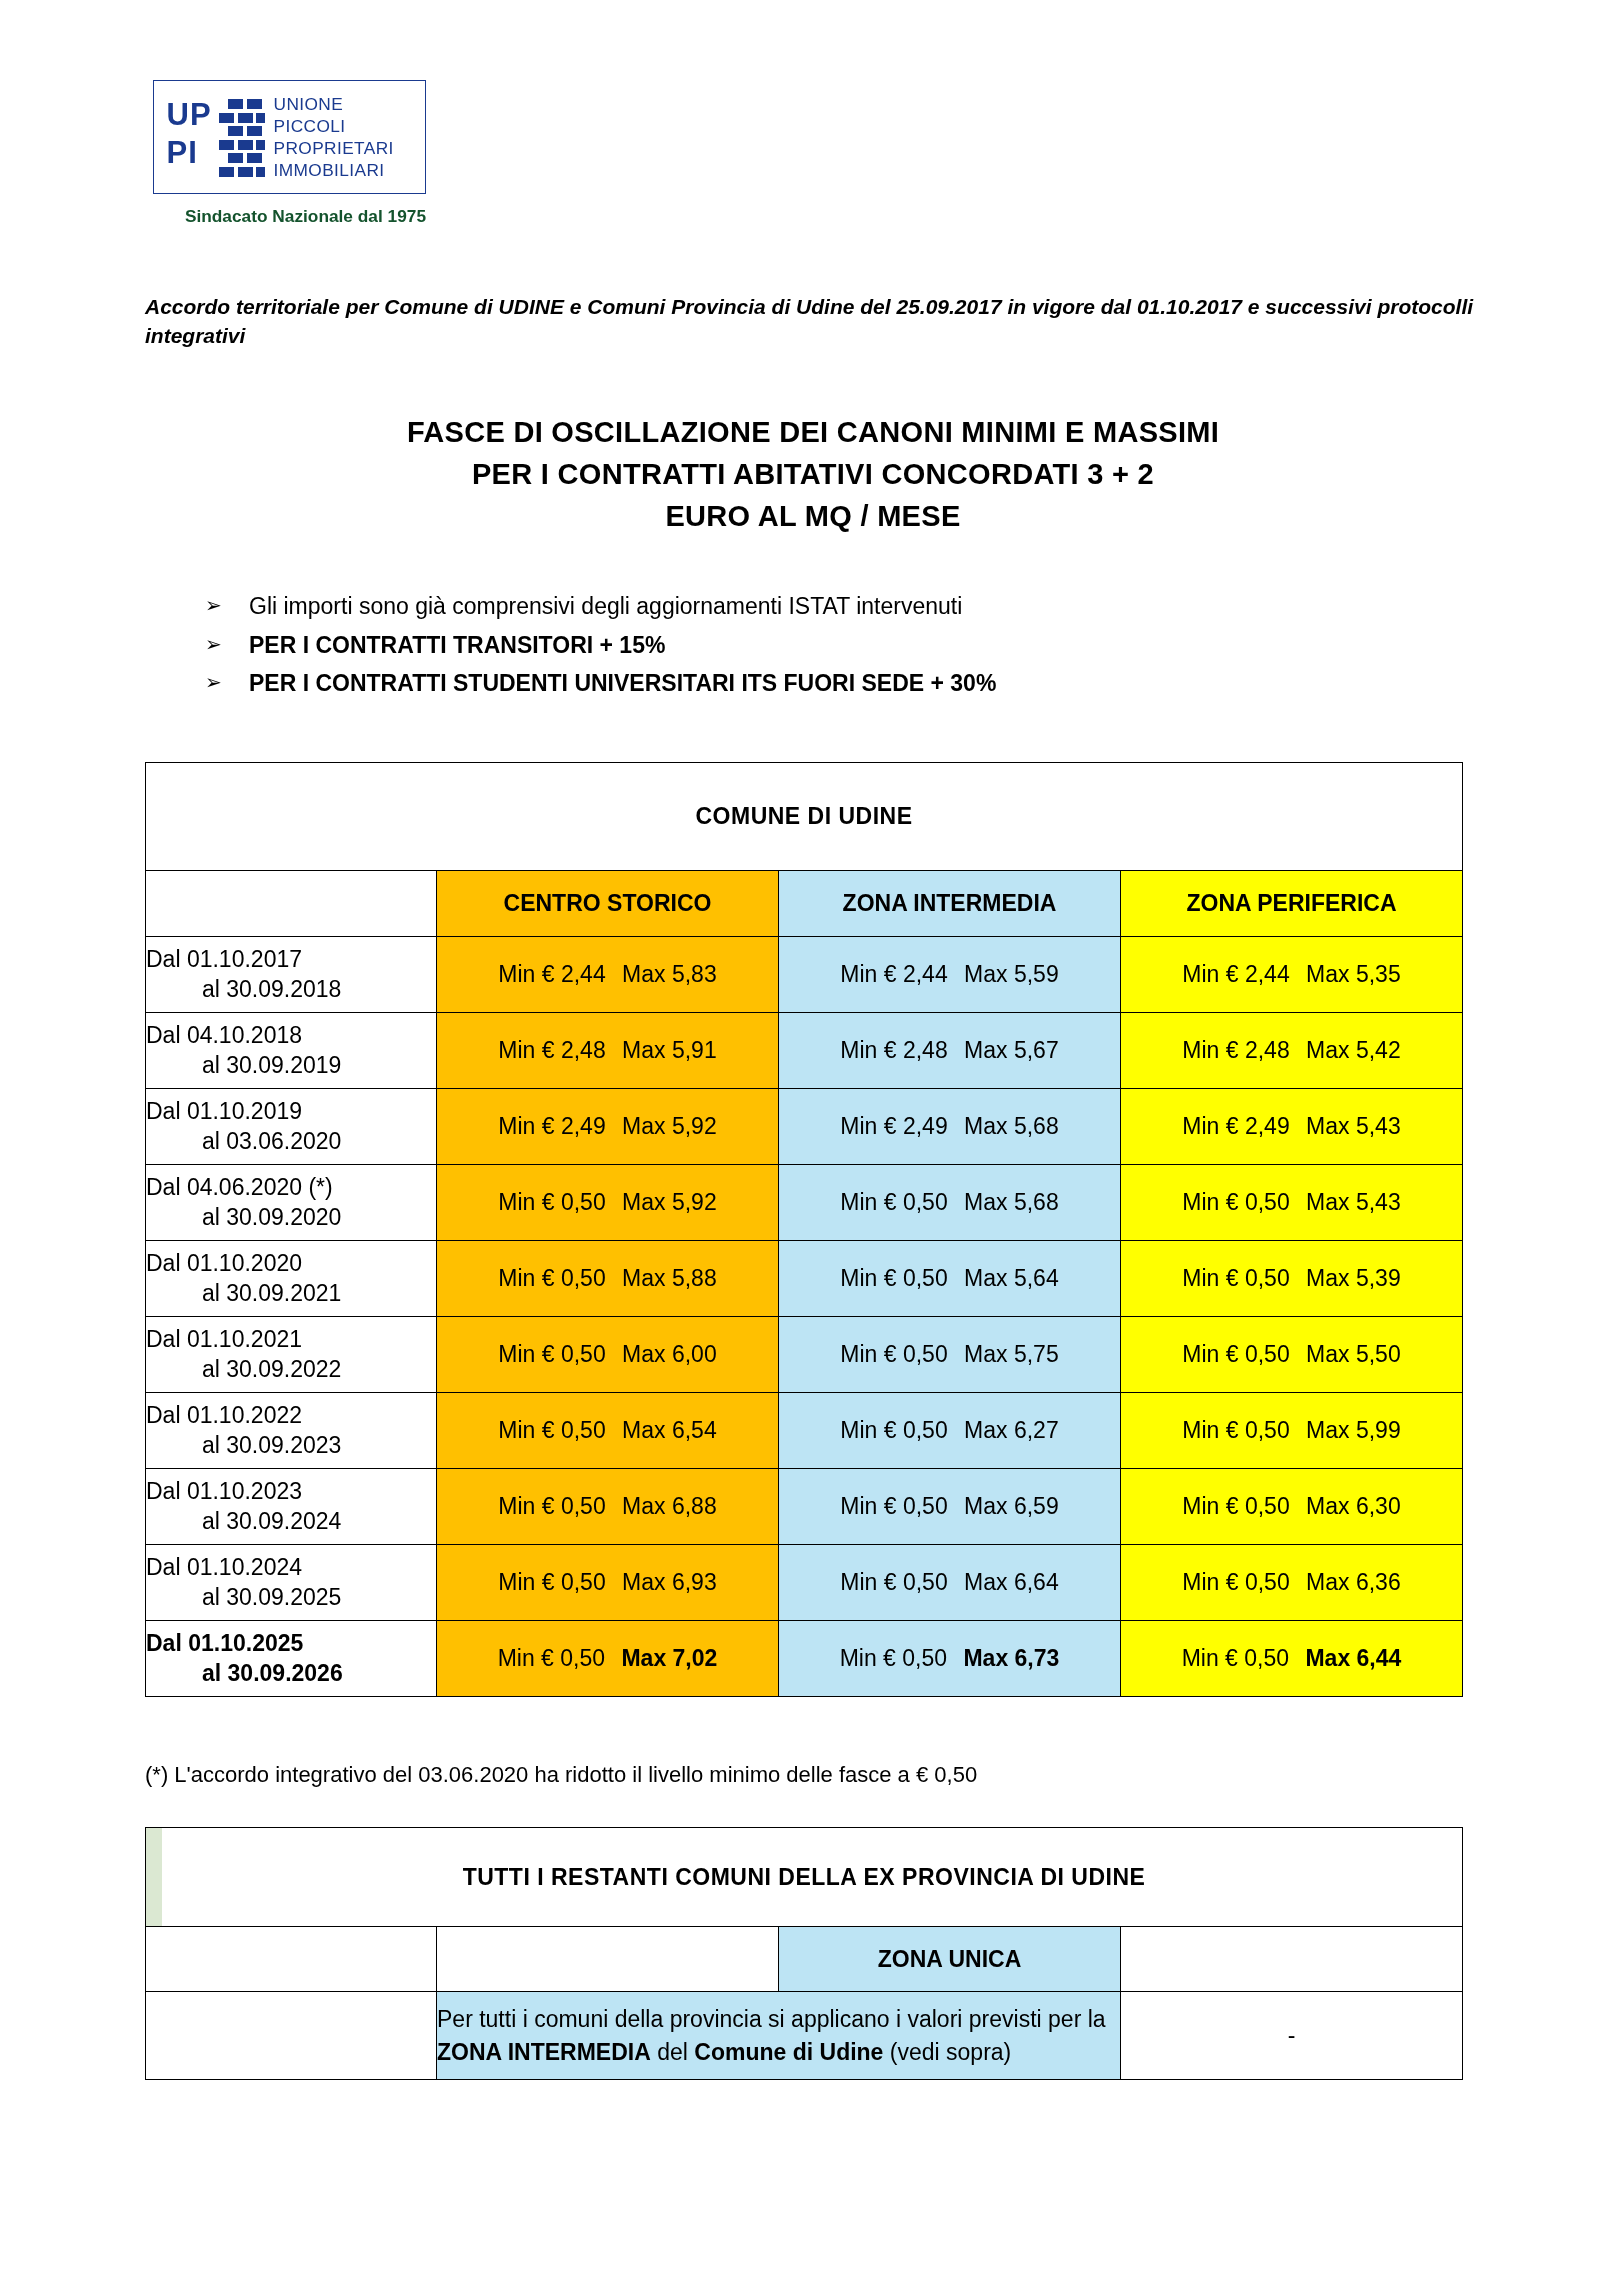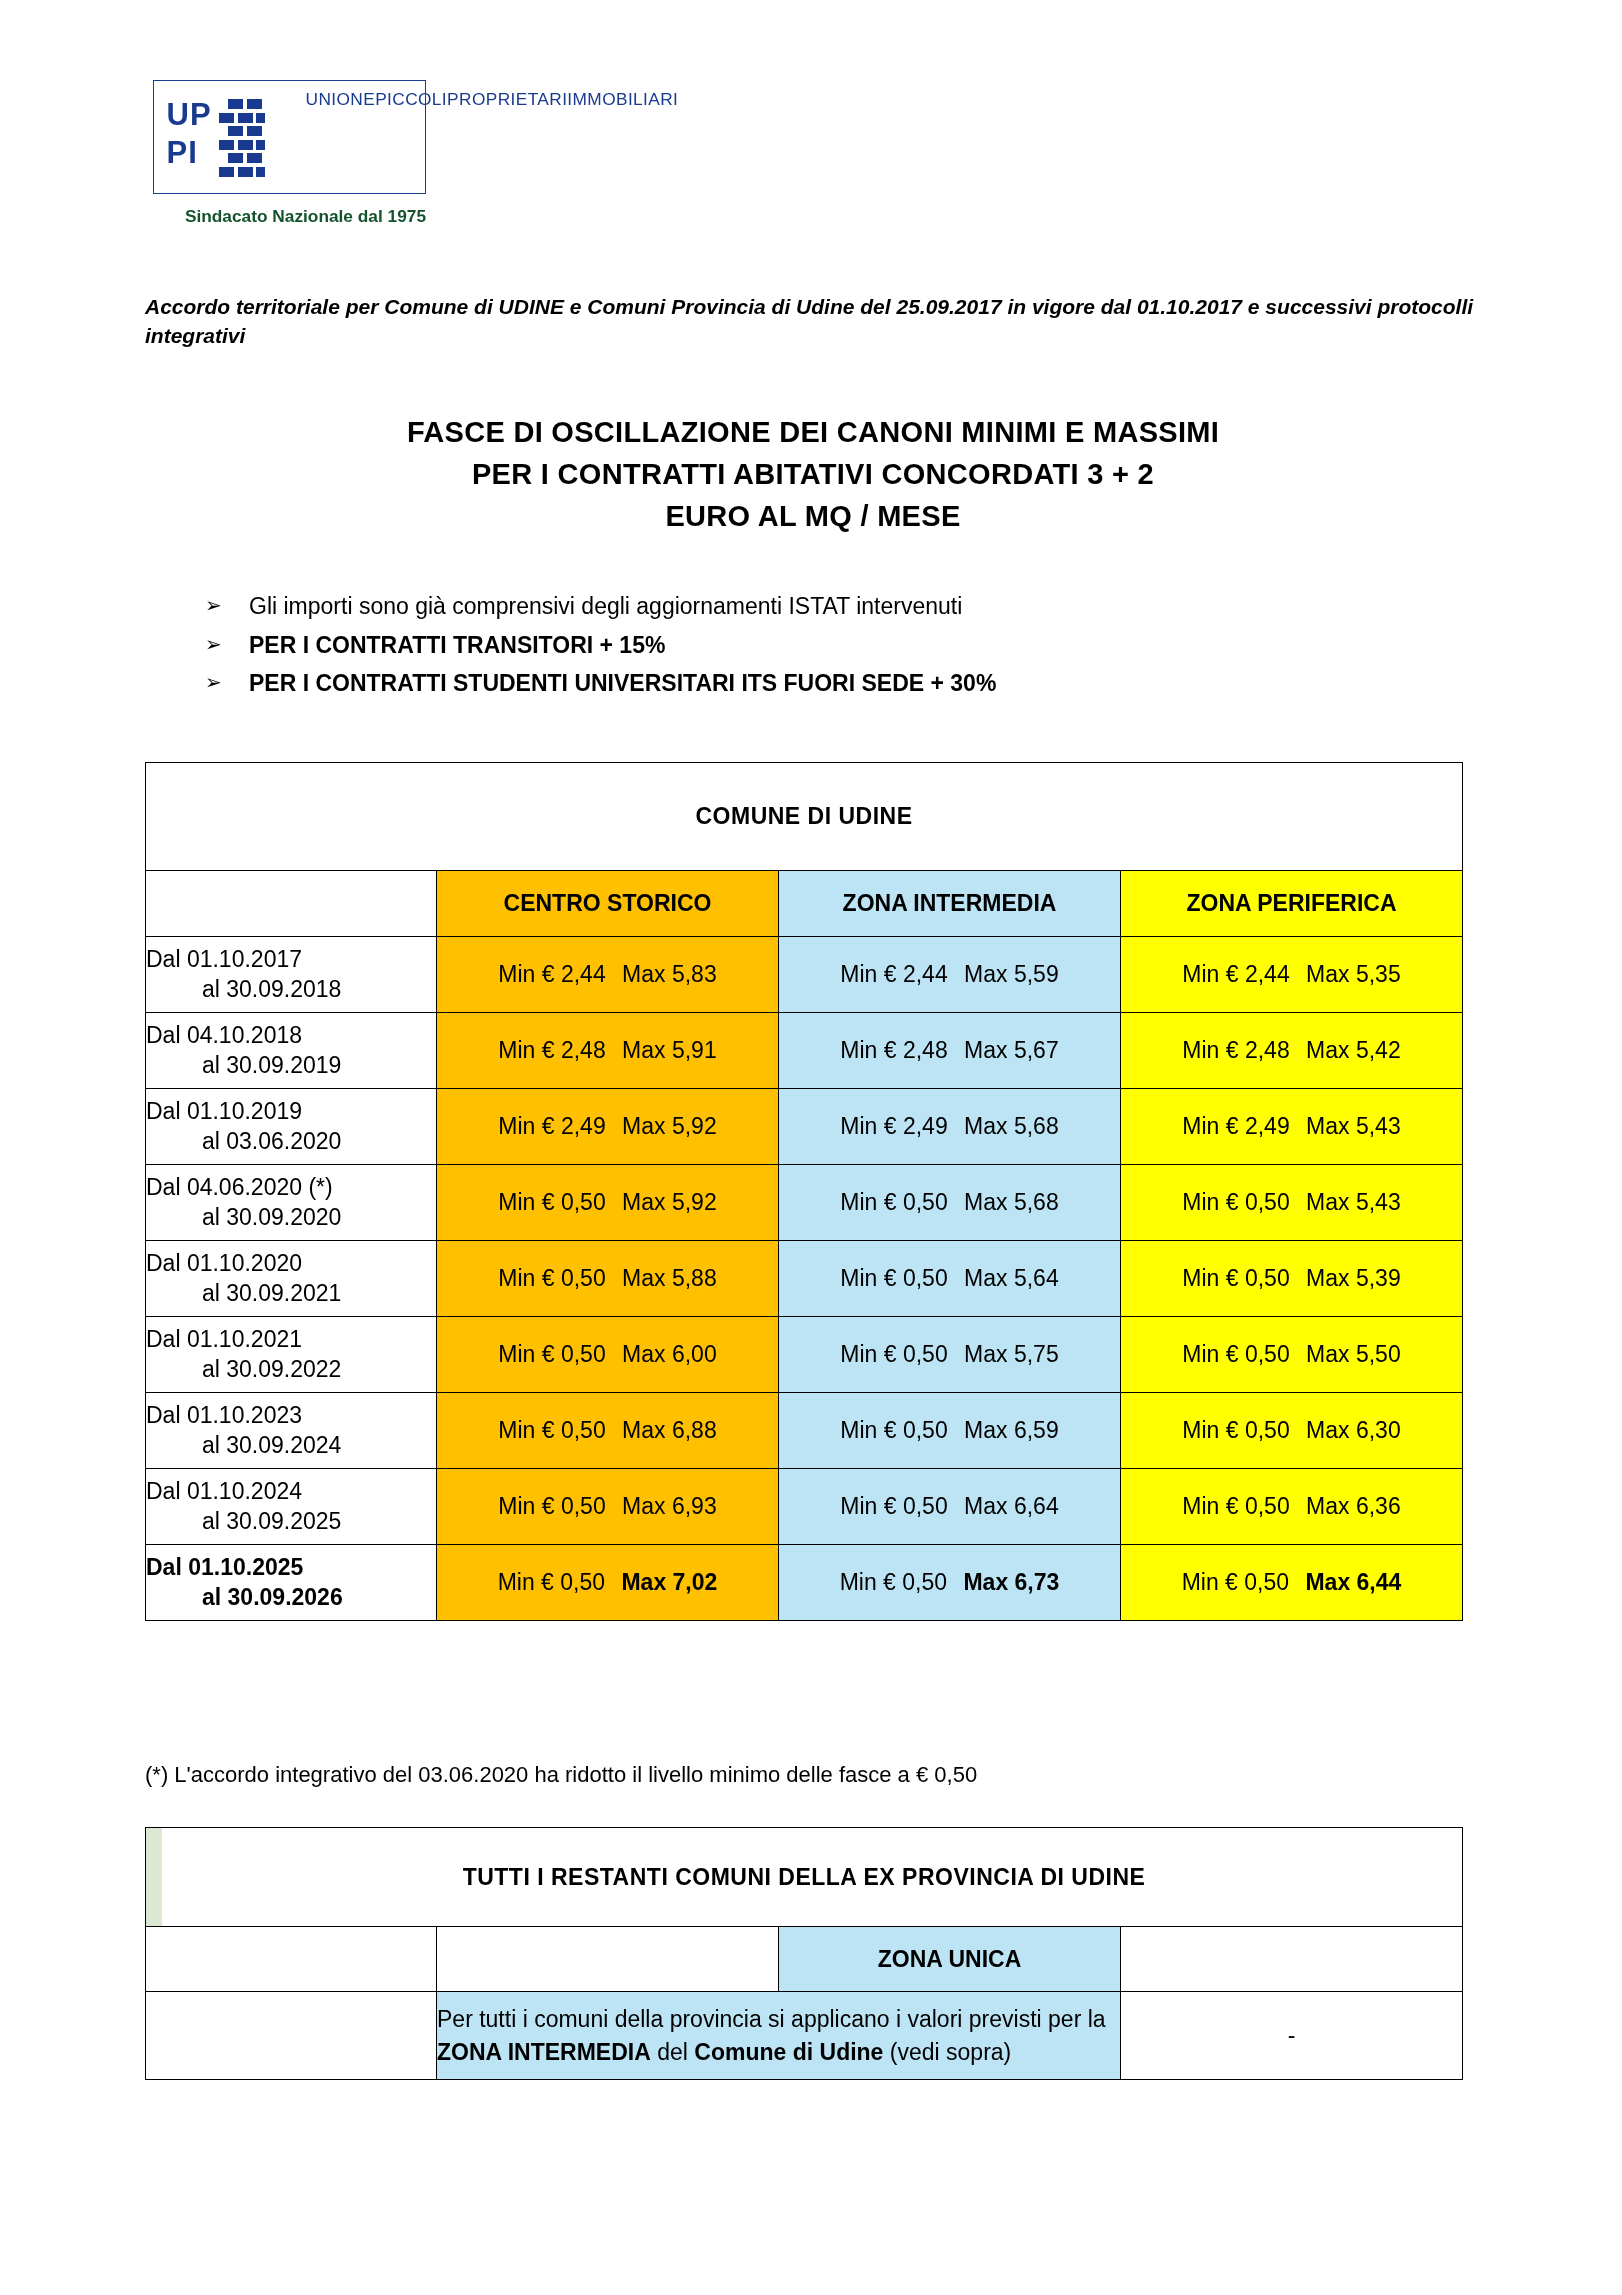--- a/index.html
+++ b/index.html
@@ -60,28 +60,27 @@
     font-weight: bold;
     letter-spacing: 0.9px;
   }
   .logo-mark .brick {
     position: absolute;
     background: #1a3a8f;
   }
   .logo-words {
     flex: 1;
     display: flex;
-    flex-direction: row;
+    flex-direction: column;
     justify-content: center;
     font-size: 17.3px;
     line-height: 1.28;
     color: #1a3a8f;
     letter-spacing: 0.4px;
     padding-left: 5.5px;
-    margin-left: 32px;
   }
   .logo-sub {
     margin-top: 12px;
     width: 273px;
     text-align: right;
     font-size: 17.3px;
     font-weight: bold;
     color: #14532d;
     font-family: "Liberation Sans", sans-serif;
   }
@@ -355,20 +354,26 @@
         <td class="t1-val zc3"><span class="min">Min € 0,50</span><span class="max">Max 5,39</span></td>
       </tr>
 
       <tr>
         <td class="t1-date"><span>Dal 01.10.2021</span><span class="l2">al 30.09.2022</span></td>
         <td class="t1-val zc1"><span class="min">Min € 0,50</span><span class="max">Max 6,00</span></td>
         <td class="t1-val zc2"><span class="min">Min € 0,50</span><span class="max">Max 5,75</span></td>
         <td class="t1-val zc3"><span class="min">Min € 0,50</span><span class="max">Max 5,50</span></td>
       </tr>
 
+      <tr>
+        <td class="t1-date"><span>Dal 01.10.2022</span><span class="l2">al 30.09.2023</span></td>
+        <td class="t1-val zc1"><span class="min">Min € 0,50</span><span class="max">Max 6,54</span></td>
+        <td class="t1-val zc2"><span class="min">Min € 0,50</span><span class="max">Max 6,27</span></td>
+        <td class="t1-val zc3"><span class="min">Min € 0,50</span><span class="max">Max 5,99</span></td>
+      </tr>
 
       <tr>
         <td class="t1-date"><span>Dal 01.10.2023</span><span class="l2">al 30.09.2024</span></td>
         <td class="t1-val zc1"><span class="min">Min € 0,50</span><span class="max">Max 6,88</span></td>
         <td class="t1-val zc2"><span class="min">Min € 0,50</span><span class="max">Max 6,59</span></td>
         <td class="t1-val zc3"><span class="min">Min € 0,50</span><span class="max">Max 6,30</span></td>
       </tr>
 
       <tr>
         <td class="t1-date"><span>Dal 01.10.2024</span><span class="l2">al 30.09.2025</span></td>

